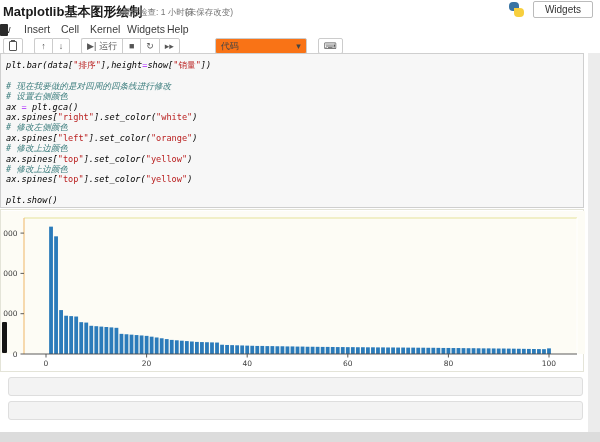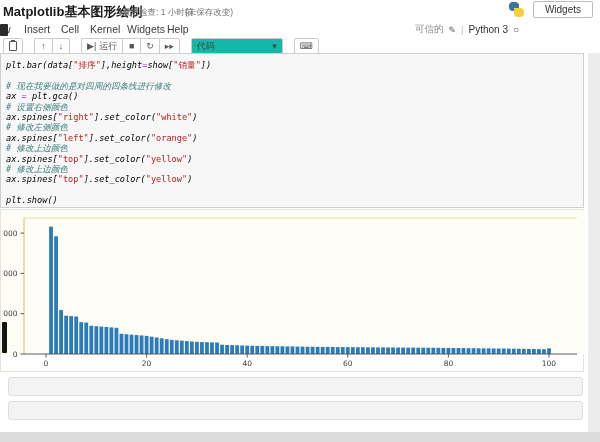--- a/index.html
+++ b/index.html
@@ -34,22 +34,22 @@
              display:flex; align-items:center; gap:4px; padding-left:3px; }
   .tb-btn { height:16px; min-width:18px; padding:0 5px; background:#fff; border:1px solid #ccc;
             border-radius:2px; font-size:9px; color:#555; display:flex; align-items:center;
             justify-content:center; gap:3px; }
   .tb-group { display:flex; }
   .tb-group .tb-btn { border-radius:0; border-right-width:0; }
   .tb-group .tb-btn:first-child { border-radius:2px 0 0 2px; }
   .tb-group .tb-btn:last-child { border-radius:0 2px 2px 0; border-right-width:1px; }
   .clip-icon { width:8px; height:10px; border:1.2px solid #555; border-radius:1px; position:relative; }
   .clip-icon:before { content:''; position:absolute; left:1px; top:-2.5px; width:3.5px; height:1.8px; background:#555; }
-  .cell-type-select { width:92px; height:16px; background:#14b8a6; border:1px solid #ccc; border-radius:2px;
-                      font-size:9px; color:#444; display:flex; align-items:center; padding:0 5px; }
+  .cell-type-select { width:92px; height:16px; background:#f97316; border:1px solid #ccc; border-radius:2px;
+                      font-size:9px; color:#444; display:flex; align-items:center; padding:0 5px;margin-left:24px; }
   .cell-type-select .lbl { flex:1; }
   .gap { width:3px; }
 
   
   .code-cell { position:absolute; left:0; top:53px; width:584px; height:155px;
                background:#f7f7f7; border:1px solid #cfcfcf; padding:6px 0 0 5px; overflow:hidden; }
   .code-line { font-family:"DejaVu Sans Mono", monospace; font-size:8.6px; line-height:10.4px;
                white-space:pre; color:#000; }
   .tok-d { color:#000;font-style:italic; }
   .tok-s { color:#ba2121; }
@@ -87,27 +87,20 @@
     <button class="logout-btn">Widgets</button>
   </div>
 
   <div class="menubar">
     <span class="menu-item" style="left:3px">w</span>
     <span class="menu-item" style="left:24px">Insert</span>
     <span class="menu-item" style="left:61px">Cell</span>
     <span class="menu-item" style="left:90px">Kernel</span>
     <span class="menu-item" style="left:127px">Widgets</span>
     <span class="menu-item" style="left:167px">Help</span>
-    <span class="menu-right">
-      <span>可信的</span>
-      <span class="pencil">✎</span>
-      <span class="sep">|</span>
-      <span class="kernel">Python 3</span>
-      <span class="kstatus">○</span>
-    </span>
   </div>
   <div class="mb-artifact"></div>
 
   <div class="toolbar">
     <button class="tb-btn">
         <span class="clip-icon"></span>
       </button>
     <span class="gap"></span>
     <span class="tb-group">
       <button class="tb-btn">↑</button>
@@ -130,22 +123,22 @@
     </span>
     <span class="gap"></span>
     <button class="tb-btn">⌨</button>
   </div>
 
   <div class="code-cell">
     <div>
         <div class="code-line"><span class="tok-d">plt.bar(data[</span><span class="tok-s">"排序"</span><span class="tok-d">],height</span><span class="tok-o">=</span><span class="tok-d">show[</span><span class="tok-s">"销量"</span><span class="tok-d">])</span></div>
         <div class="code-line">&nbsp;</div>
         <div class="code-line"><span class="tok-c"># 现在我要做的是对四周的四条线进行修改</span></div>
+        <div class="code-line"><span class="tok-c"># 设置右侧颜色</span></div>
         <div class="code-line"><span class="tok-d">ax </span><span class="tok-o">=</span><span class="tok-d"> plt.gca()</span></div>
-        <div class="code-line"><span class="tok-c"># 设置右侧颜色</span></div>
         <div class="code-line"><span class="tok-d">ax.spines[</span><span class="tok-s">"right"</span><span class="tok-d">].set_color(</span><span class="tok-s">"white"</span><span class="tok-d">)</span></div>
         <div class="code-line"><span class="tok-c"># 修改左侧颜色</span></div>
         <div class="code-line"><span class="tok-d">ax.spines[</span><span class="tok-s">"left"</span><span class="tok-d">].set_color(</span><span class="tok-s">"orange"</span><span class="tok-d">)</span></div>
         <div class="code-line"><span class="tok-c"># 修改上边颜色</span></div>
         <div class="code-line"><span class="tok-d">ax.spines[</span><span class="tok-s">"top"</span><span class="tok-d">].set_color(</span><span class="tok-s">"yellow"</span><span class="tok-d">)</span></div>
         <div class="code-line"><span class="tok-c"># 修改上边颜色</span></div>
         <div class="code-line"><span class="tok-d">ax.spines[</span><span class="tok-s">"top"</span><span class="tok-d">].set_color(</span><span class="tok-s">"yellow"</span><span class="tok-d">)</span></div>
         <div class="code-line">&nbsp;</div>
         <div class="code-line"><span class="tok-d">plt.show()</span></div>
       </div>

